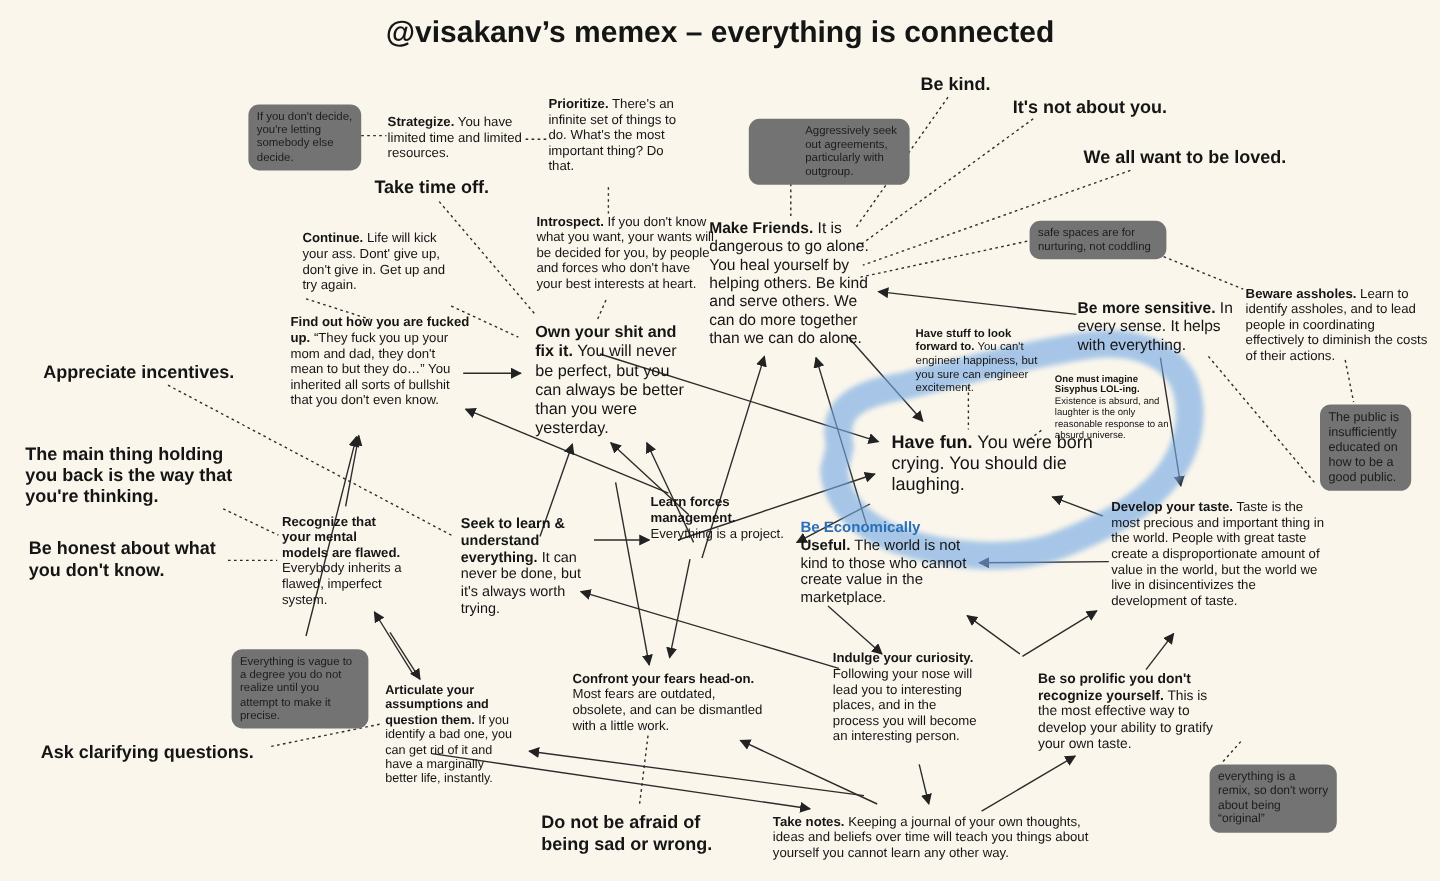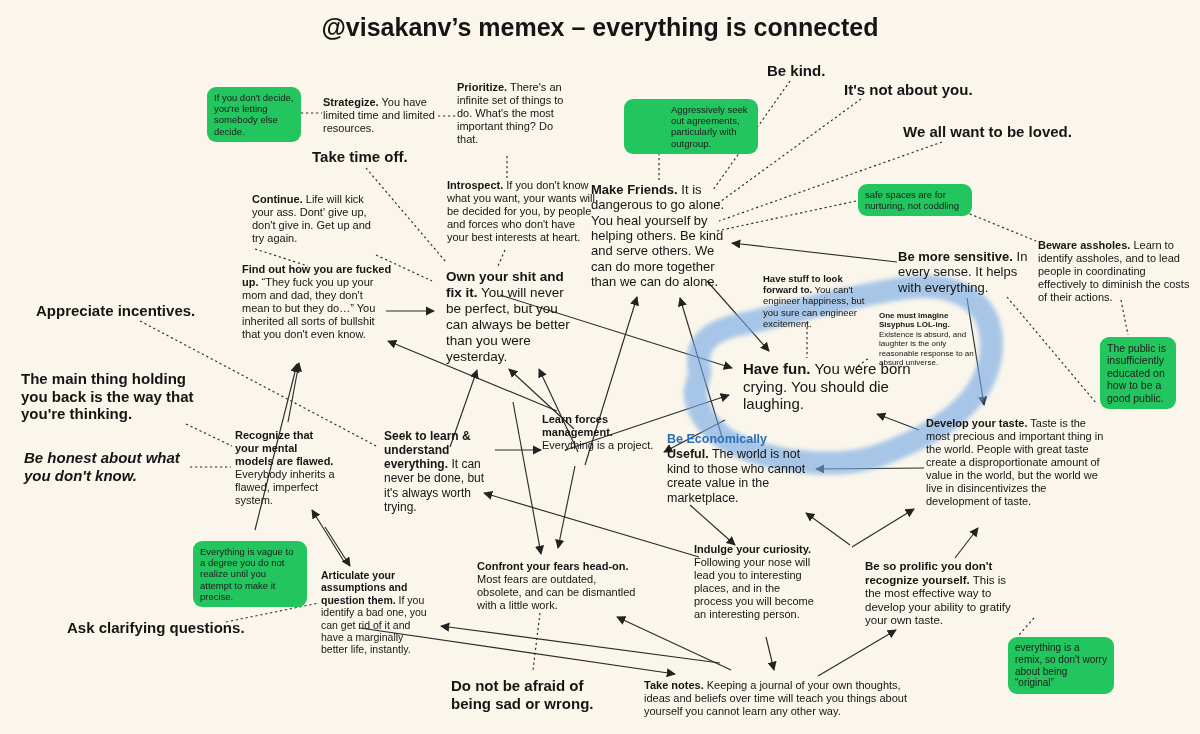--- a/index.html
+++ b/index.html
@@ -6,21 +6,21 @@
   body{background:#faf6ec;font-family:"Liberation Sans","DejaVu Sans",sans-serif;}
   #canvas{position:relative;width:1200px;height:734px;background:#faf6ec;overflow:hidden;color:#151515;}
   #lines{position:absolute;left:0;top:0;z-index:1;}
   .edge{stroke:#2b2b2b;stroke-width:1.15;fill:none;}
   .dotted{stroke-dasharray:2.2 2.8;}
   #marker-path{fill:none;stroke-linecap:round;stroke-linejoin:round;}
   .n{position:absolute;z-index:3;line-height:1.18;letter-spacing:0;}
   .b{font-weight:700;}
   .stmt{font-weight:700;white-space:nowrap;}
   .wrapstmt{font-weight:700;}
-  .note{background:#22c55e;border-radius:9px;padding:5px 7px;color:#1c1c1c;}
+  .note{background:#737373;border-radius:9px;padding:5px 7px;color:#1c1c1c;}
   .accent{font-weight:700;}
   .title{position:absolute;left:0;right:0;top:13px;text-align:center;font-size:25px;font-weight:700;z-index:3;}
 </style>
 </head>
 <body>
 
 <div id="canvas">
 
   <svg id="lines" width="1200" height="734">
     <defs>
@@ -140,33 +140,33 @@
   <div class="n" style="left:542px;top:413px;width:112px;font-size:11px;"><span class="b">Learn forces management.</span> <span>Everything is a project.</span></div>
 
   <div class="n" style="left:235px;top:429px;width:100px;font-size:11px;"><span class="b">Recognize that your mental models are flawed.</span> <span>Everybody inherits a flawed, imperfect system.</span></div>
 
   <div class="n" style="left:384px;top:429px;width:106px;font-size:12px;"><span class="b">Seek to learn &amp; understand everything.</span> <span>It can never be done, but it's always worth trying.</span></div>
 
   <div class="n" style="left:667px;top:432px;width:144px;font-size:12.5px;"><span class="accent" id="econ-accent" style="color: rgb(43, 111, 184);">Be Economically</span> <span class="b">Useful.</span> <span>The world is not kind to those who cannot create value in the marketplace.</span></div>
 
   <div class="n" style="left:926px;top:417px;width:180px;font-size:11px;"><span class="b">Develop your taste.</span> <span>Taste is the most precious and important thing in the world. People with great taste create a disproportionate amount of value in the world, but the world we live in disincentivizes the development of taste.</span></div>
 
-  <div class="n wrapstmt" style="left:24px;top:449px;width:185px;font-size:15px;font-style:italic;"><span>Be honest about what you don't know.</span></div>
+  <div class="n wrapstmt" style="left:24px;top:449px;width:185px;font-size:15px;"><span>Be honest about what you don't know.</span></div>
 
   <div class="n note" style="left:165px;top:541px;width:100px;font-size:9.5px;margin-left:28px;"><span>Everything is vague to a degree you do not realize until you attempt to make it precise.</span></div>
 
   <div class="n" style="left:321px;top:569px;width:112px;font-size:10.5px;"><span class="b">Articulate your assumptions and question them.</span> <span>If you identify a bad one, you can get rid of it and have a marginally better life, instantly.</span></div>
 
   <div class="n" style="left:477px;top:560px;width:160px;font-size:11px;"><span class="b">Confront your fears head-on.</span> <span>Most fears are outdated, obsolete, and can be dismantled with a little work.</span></div>
 
   <div class="n" style="left:694px;top:543px;width:122px;font-size:11px;"><span class="b">Indulge your curiosity.</span> <span>Following your nose will lead you to interesting places, and in the process you will become an interesting person.</span></div>
 
   <div class="n" style="left:865px;top:560px;width:146px;font-size:11.5px;"><span class="b">Be so prolific you don't recognize yourself.</span> <span>This is the most effective way to develop your ability to gratify your own taste.</span></div>
 
-  <div class="n stmt" style="left:34px;top:619px;font-size:15px;margin-left:33px;"><span>Ask clarifying questions.</span></div>
+  <div class="n stmt" style="left:34px;top:619px;font-size:15px;"><span>Ask clarifying questions.</span></div>
 
   <div class="n note" style="left:1008px;top:637px;width:92px;font-size:10px;"><span>everything is a remix, so don't worry about being “original”</span></div>
 
   <div class="n wrapstmt" style="left:451px;top:677px;width:145px;font-size:15px;"><span>Do not be afraid of being sad or wrong.</span></div>
 
   <div class="n" style="left:644px;top:679px;width:275px;font-size:11px;"><span class="b">Take notes.</span> <span>Keeping a journal of your own thoughts, ideas and beliefs over time will teach you things about yourself you cannot learn any other way.</span></div>
 
 </div>
 
 </body></html>

